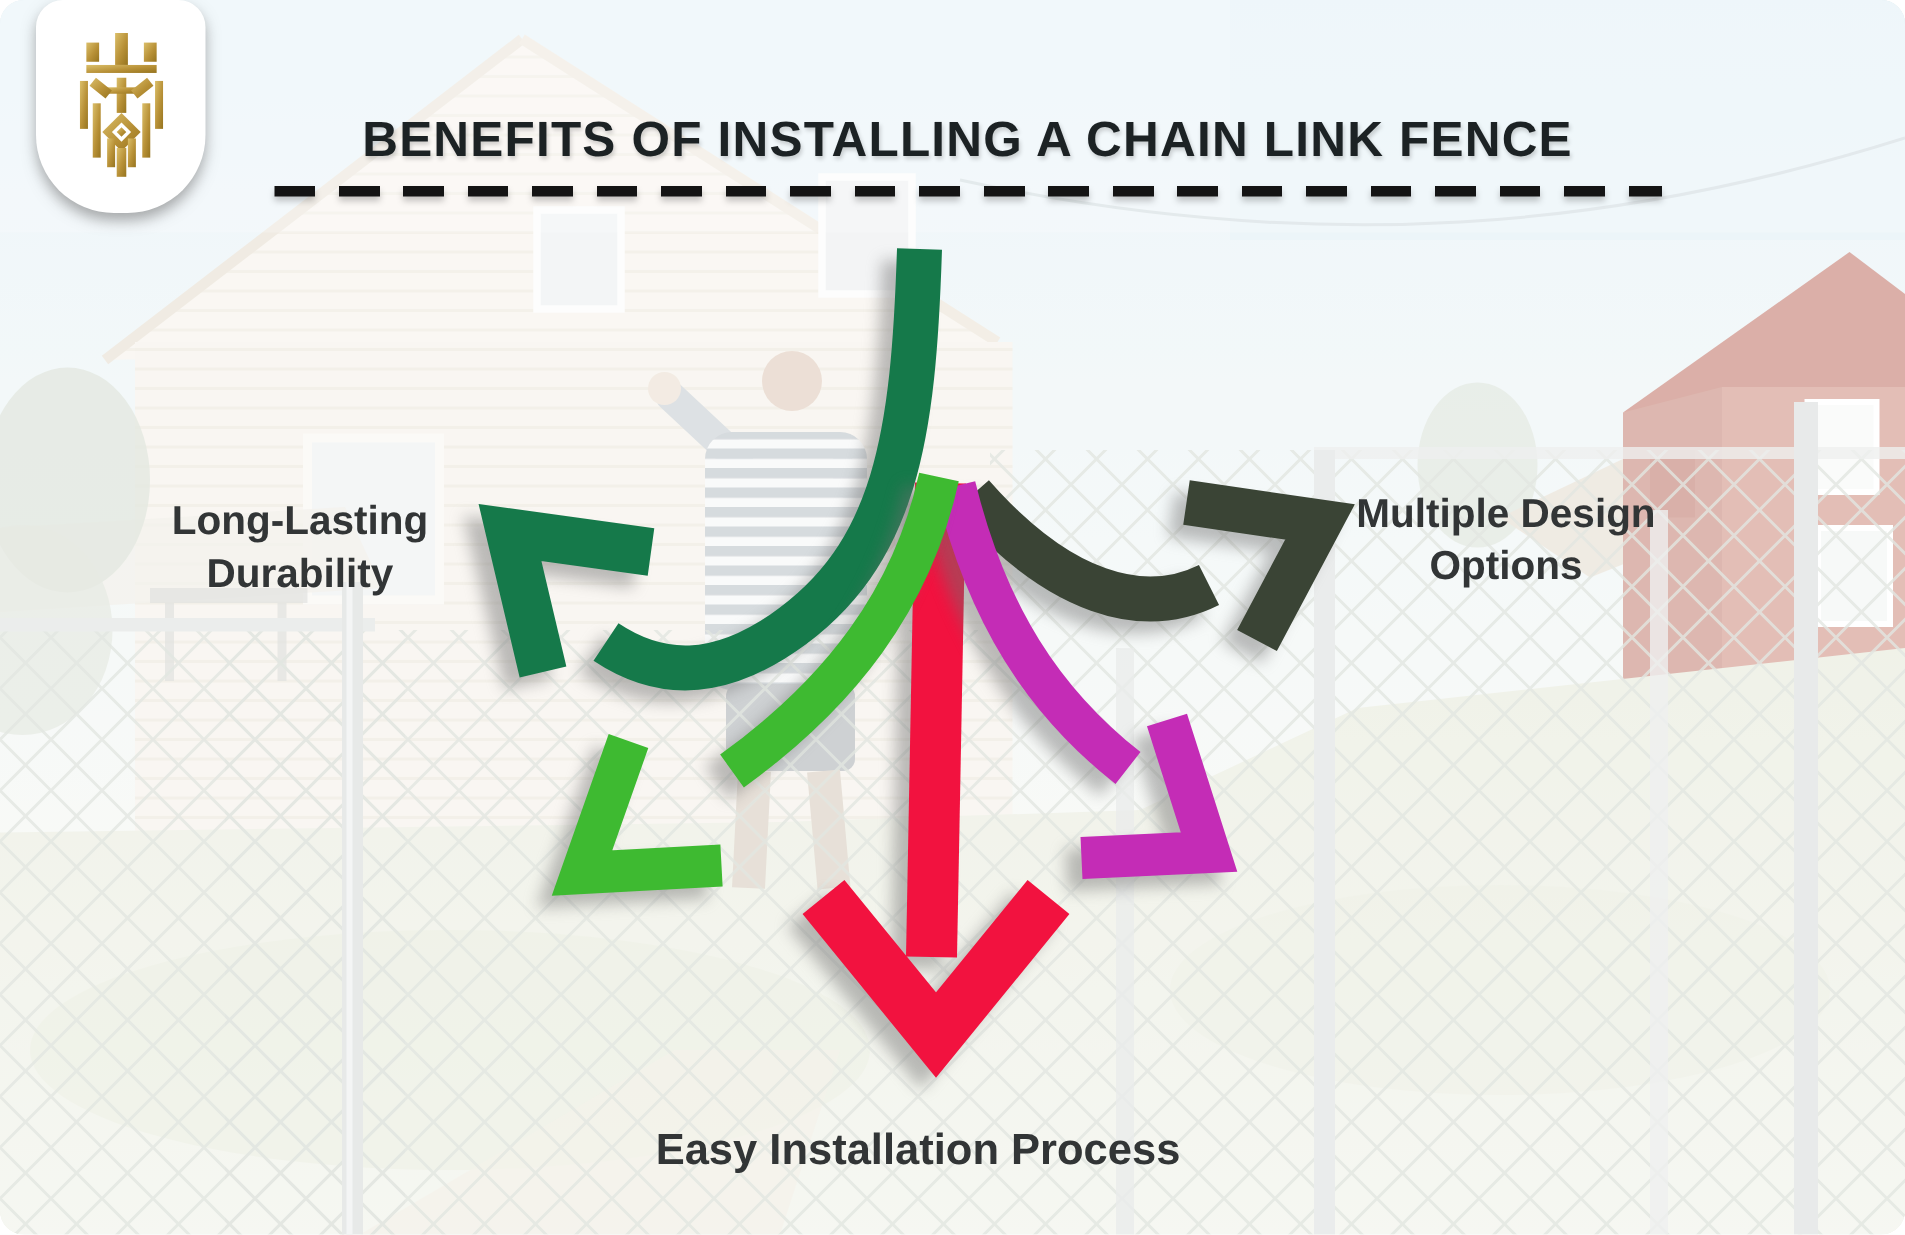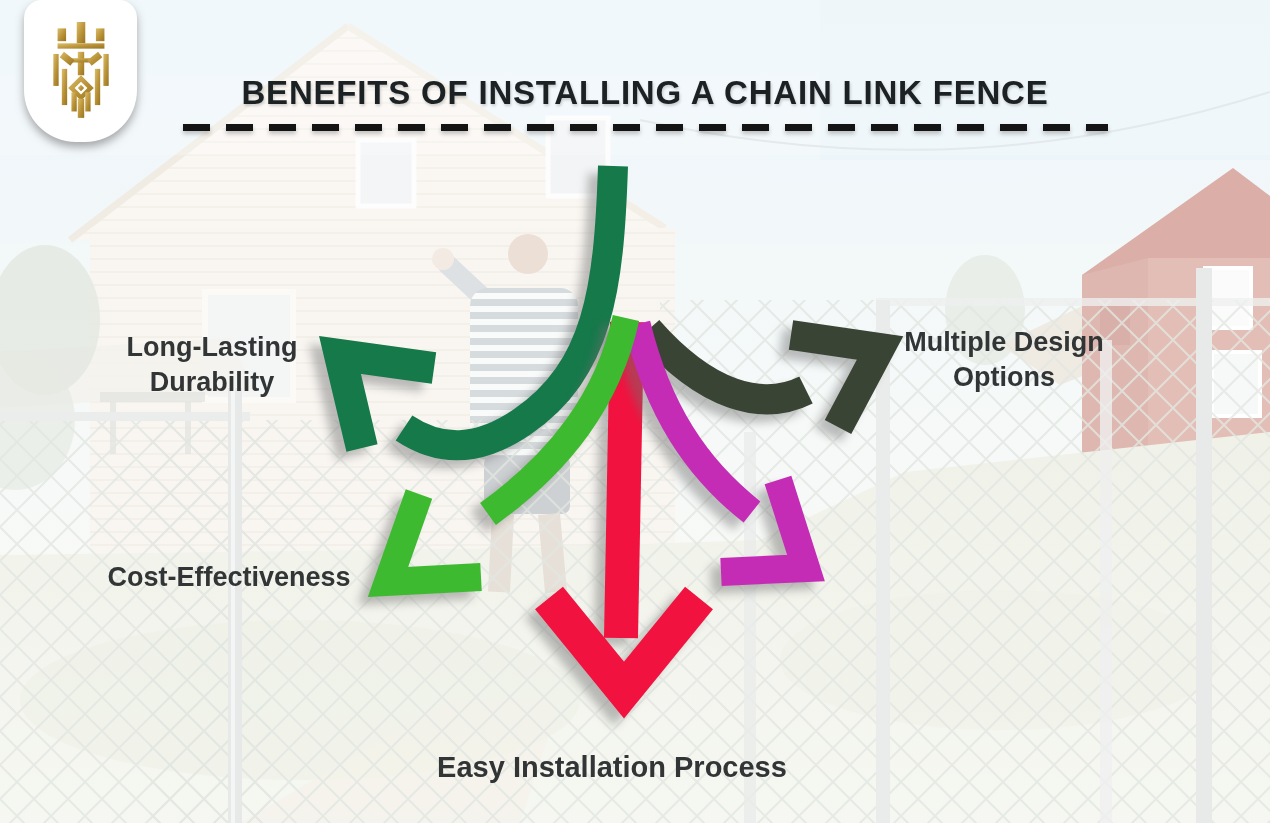--- a/index.html
+++ b/index.html
@@ -1,18 +1,18 @@
 <!DOCTYPE html>
 <html><head>
 <meta charset="utf-8">
 <style>
   html,body{margin:0;padding:0;background:#ffffff;}
   #canvas{
     position:relative;width:1270px;height:823px;overflow:hidden;
-    font-family:"Liberation Sans",sans-serif;background:#f4f5f1;
+    font-family:"Liberation Sans",sans-serif;background:#f4f5f1;border-radius:16px;
   }
   svg{display:block;}
   .bg-svg{position:absolute;left:0;top:0;z-index:0;}
   .arrows-svg{position:absolute;left:0;top:0;z-index:2;}
   .arrow-grp{filter:drop-shadow(-10px 8px 5px rgba(110,110,110,0.45));}
   
   .header-block{
     position:absolute;left:180px;top:74px;width:930px;z-index:3;text-align:center;
   }
   .main-title{
@@ -29,21 +29,21 @@
     position:absolute;left:24px;top:0;width:113px;height:142px;z-index:4;
     background:#ffffff;border-radius:18px 18px 52px 52px;
     box-shadow:0 5px 9px rgba(90,90,90,0.5);
     display:flex;align-items:center;justify-content:center;
   }
   
   .benefit-label{
     position:absolute;z-index:3;text-align:center;white-space:pre-line;
     font-weight:700;color:#323536;font-size:27px;line-height:35px;
   }
-  .lbl-durability{left:22px;top:330px;width:380px;}
+  .lbl-durability{left:10px;top:330px;width:380px;}
   .lbl-design{left:804px;top:325px;width:400px;}
   .lbl-cost{left:29px;top:560px;width:400px;}
   .lbl-minimal{left:817px;top:545px;width:400px;}
   .lbl-easy{left:412px;top:718px;width:400px;font-size:29px;margin-top:32px;}
 </style>
 </head>
 <body>
 
 <div id="canvas">
 
@@ -204,16 +204,15 @@
 
   <div class="header-block">
     <div class="main-title">BENEFITS OF INSTALLING A CHAIN LINK FENCE</div>
     <div class="dash-line"></div>
   </div>
 
   <div class="benefit-label lbl-durability">Long-Lasting
 Durability</div>
   <div class="benefit-label lbl-design">Multiple Design
 Options</div>
-  <div class="benefit-label lbl-cost">Cost-Effectiveness</div>
   <div class="benefit-label lbl-easy">Easy Installation Process</div>
 
 </div>
 
 </body></html>

